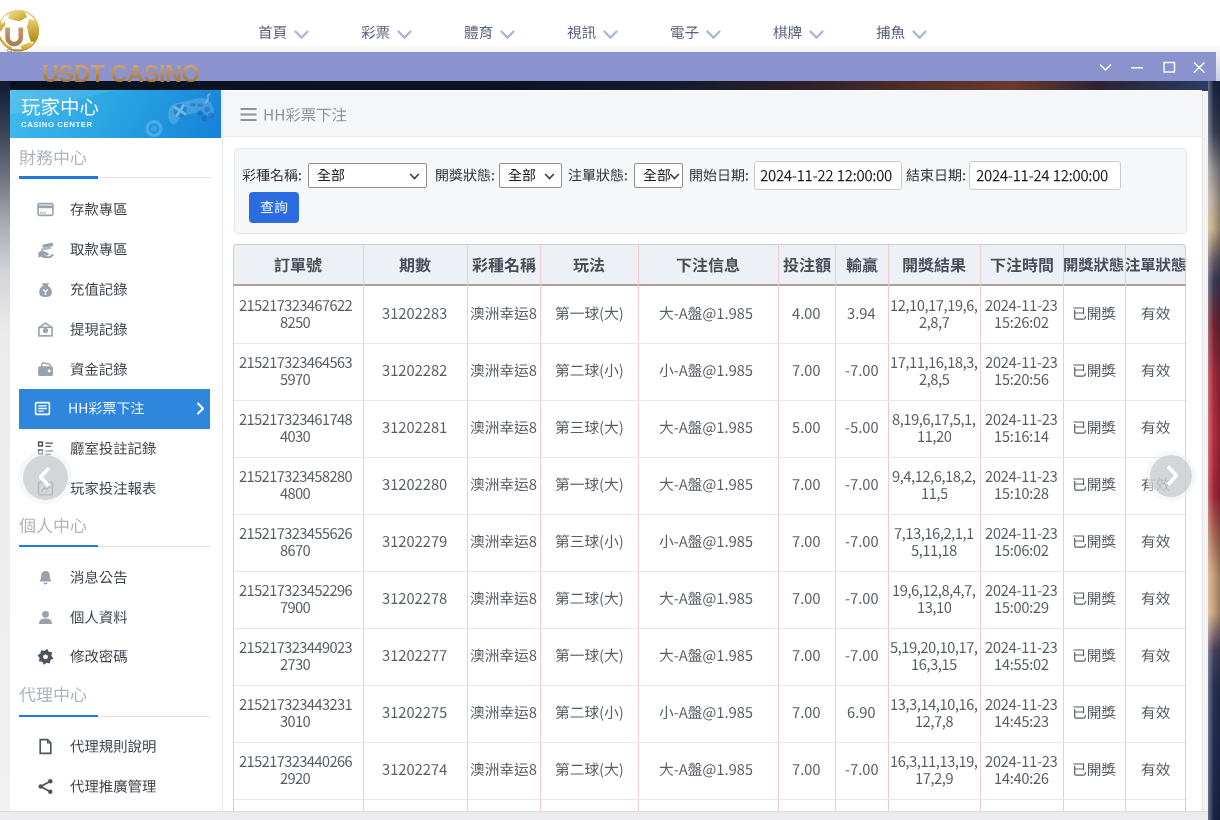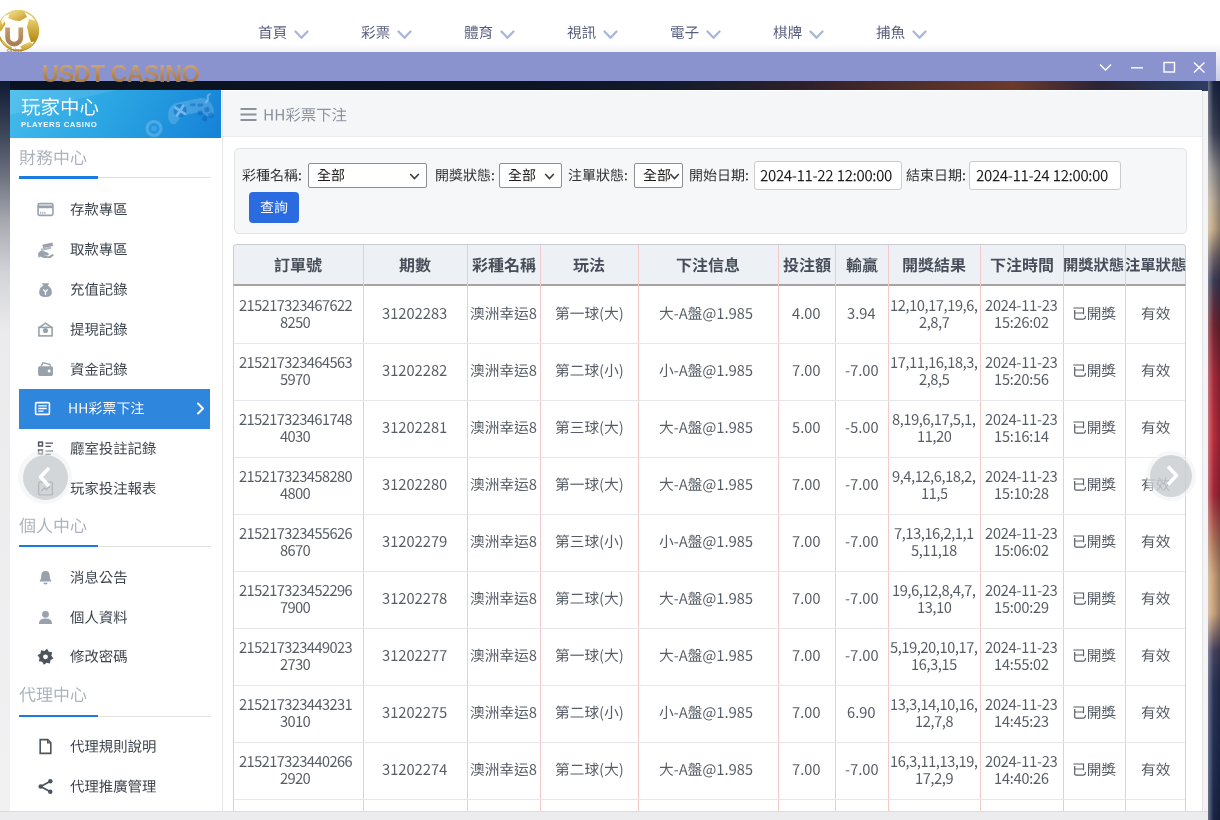--- a/index.html
+++ b/index.html
@@ -322,21 +322,21 @@
 </div>
 <div style="position:absolute;left:21.0px;top:97.4px;z-index:3;"><svg width="78.0" height="22.0" viewBox="0 0 78.0 22.0">
       <g fill="#ffffff">
         <use href="#q15"></use>
         <use href="#q16" x="19.5"></use>
         <use href="#q17" x="39.0"></use>
         <use href="#q18" x="58.5"></use>
       </g>
     </svg></div>
 <div class="abs" style="left:21px;top:119.5px;z-index:3;font-family:'Liberation Sans',sans-serif;
-font-weight:bold;font-size:7.8px;letter-spacing:0.55px;color:#f0f8ff;">PLAYERS CASINO</div>
+font-weight:bold;font-size:7.8px;letter-spacing:0.55px;color:#f0f8ff;">CASINO CENTER</div>
 <div class="abs" style="left:222px;top:91px;width:1px;height:720px;background:#e7e7ea;"></div>
 <div style="position:absolute;left:18.5px;top:149.4px;"><svg width="68.0" height="19.2" viewBox="0 0 68.0 19.2">
       <g fill="#abb3bd">
         <use href="#q19"></use>
         <use href="#q20" x="17.0"></use>
         <use href="#q21" x="34.0"></use>
         <use href="#q22" x="51.0"></use>
       </g>
     </svg></div>
 <div class="abs" style="left:19px;top:176px;width:79px;height:2.5px;background:#1a7ce0;"></div>

